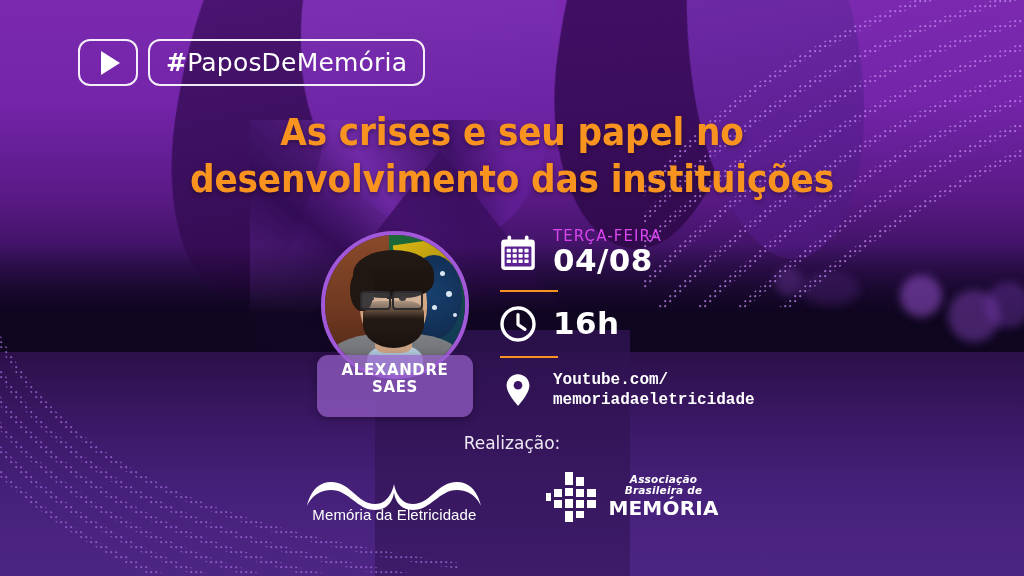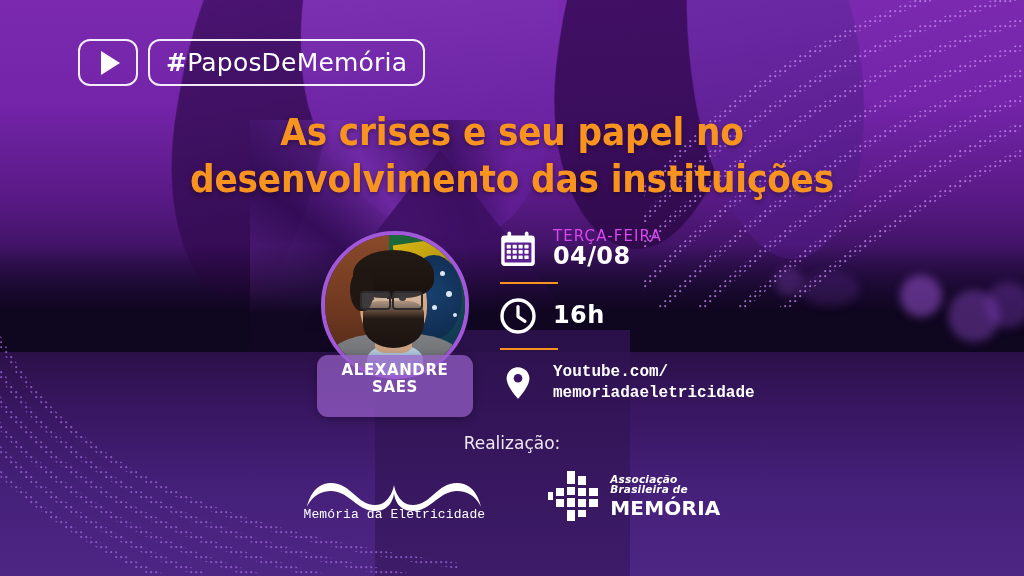--- a/index.html
+++ b/index.html
@@ -195,21 +195,21 @@
   
   .info{position:absolute;left:498px;top:228px;width:280px;color:#fff;}
   .info-row{display:flex;align-items:center;gap:15px;}
   .info-icon{flex:0 0 auto;display:flex;align-items:center;justify-content:center;}
   .info-text{line-height:1.08;}
   .kicker{
     font-size:15px;letter-spacing:1.1px;color:#d946ef;
     font-family:"DejaVu Sans",sans-serif;font-weight:400;
   }
   .bignum{
-    font-size:24px;font-weight:700;color:#fff;letter-spacing:.4px;
+    font-size:31px;font-weight:700;color:#fff;letter-spacing:.4px;
     font-family:"DejaVu Sans",sans-serif;
   }
   .divider{
     width:58px;height:2px;background:#f7931e;margin:12px 0 12px 2px;
   }
   .linkline{
     font-size:16px;font-weight:700;color:#fff;line-height:1.28;
     font-family:Liberation Mono, monospace;
   }
 
@@ -217,28 +217,28 @@
   .realizacao{
     position:absolute;left:0;right:0;top:433px;text-align:center;
     color:#efe8f5;font-size:17px;font-family:"DejaVu Sans",sans-serif;
   }
   .logos{
     position:absolute;left:0;right:0;top:470px;
     display:flex;align-items:center;justify-content:center;gap:62px;
   }
   .logo-mel{display:flex;flex-direction:column;align-items:center;}
   .logo-mel .wordmark{
-    color:#fff;font-size:13px;margin-top:-4px;letter-spacing:.1px;
-    font-family:Liberation Mono, monospace;
+    color:#fff;font-size:15px;margin-top:-4px;letter-spacing:.1px;
+    font-family:Liberation Sans, sans-serif;
   }
   .logo-abme{display:flex;align-items:center;gap:11px;}
   .abme-text{display:flex;flex-direction:column;line-height:1;}
   .abme-sub{
     color:#fff;font-size:10.5px;font-style:italic;font-weight:700;
-    font-family:"DejaVu Sans",sans-serif;letter-spacing:.2px;
+    font-family:"DejaVu Sans",sans-serif;letter-spacing:.2px;text-align:center;
   }
   .abme-main{
     color:#fff;font-size:20px;font-weight:700;letter-spacing:.2px;margin-top:3px;
     font-family:"DejaVu Sans",sans-serif;line-height:1.04;
   }
 </style>
 </head>
 <body>
 
 <div class="poster">

